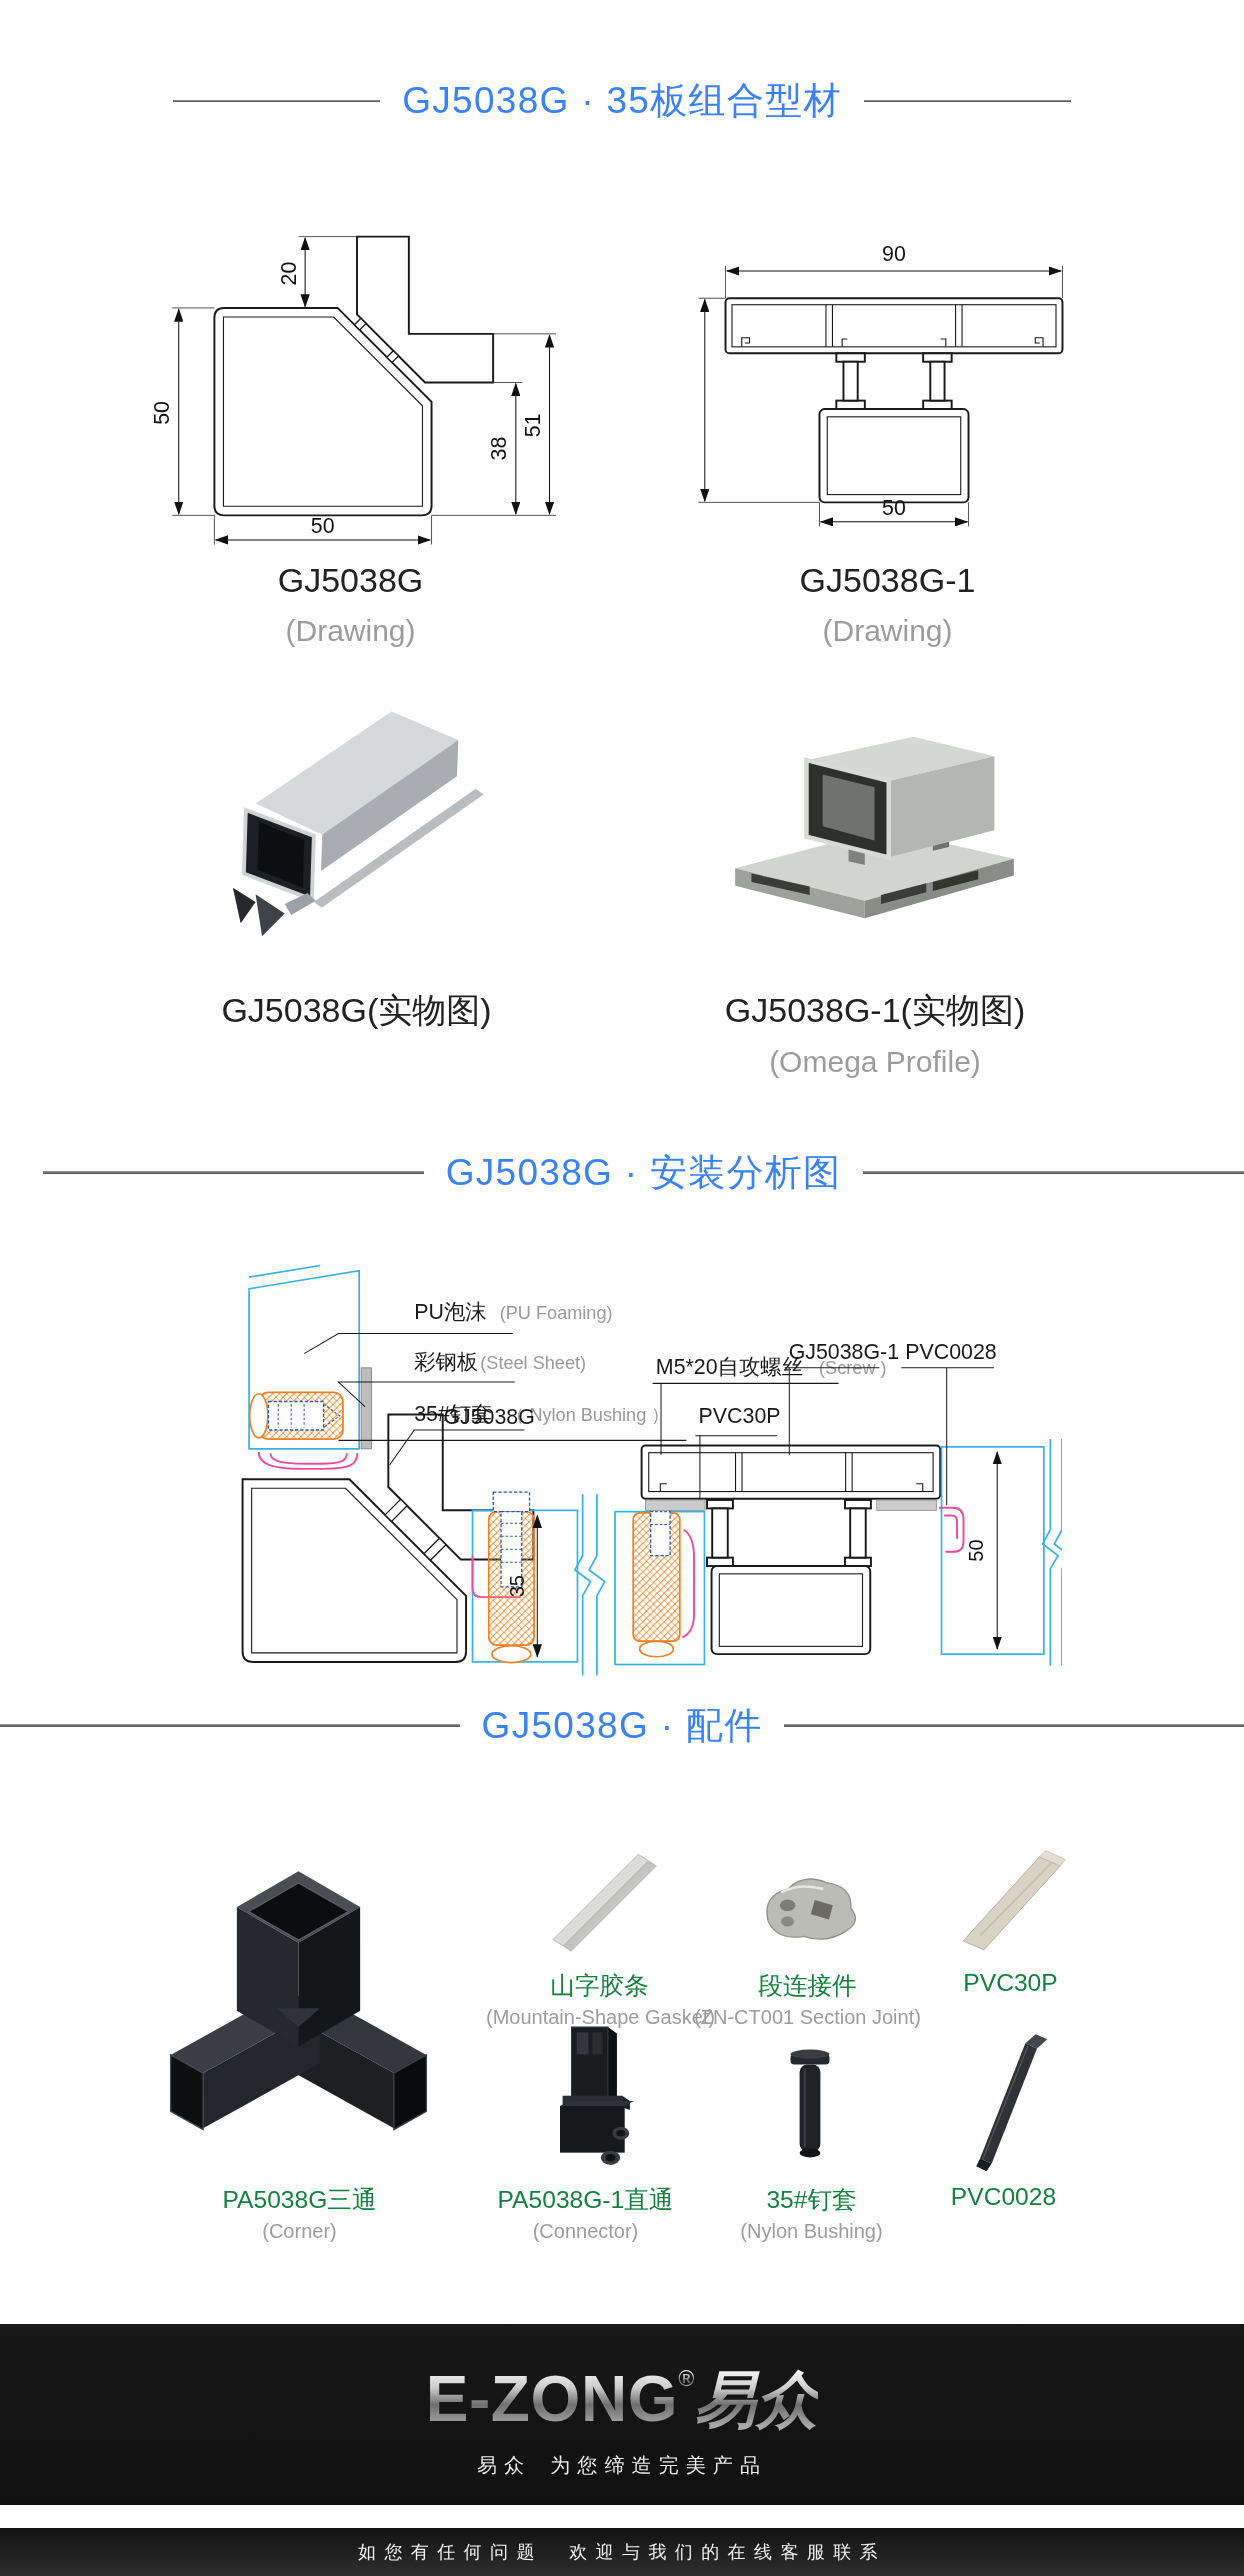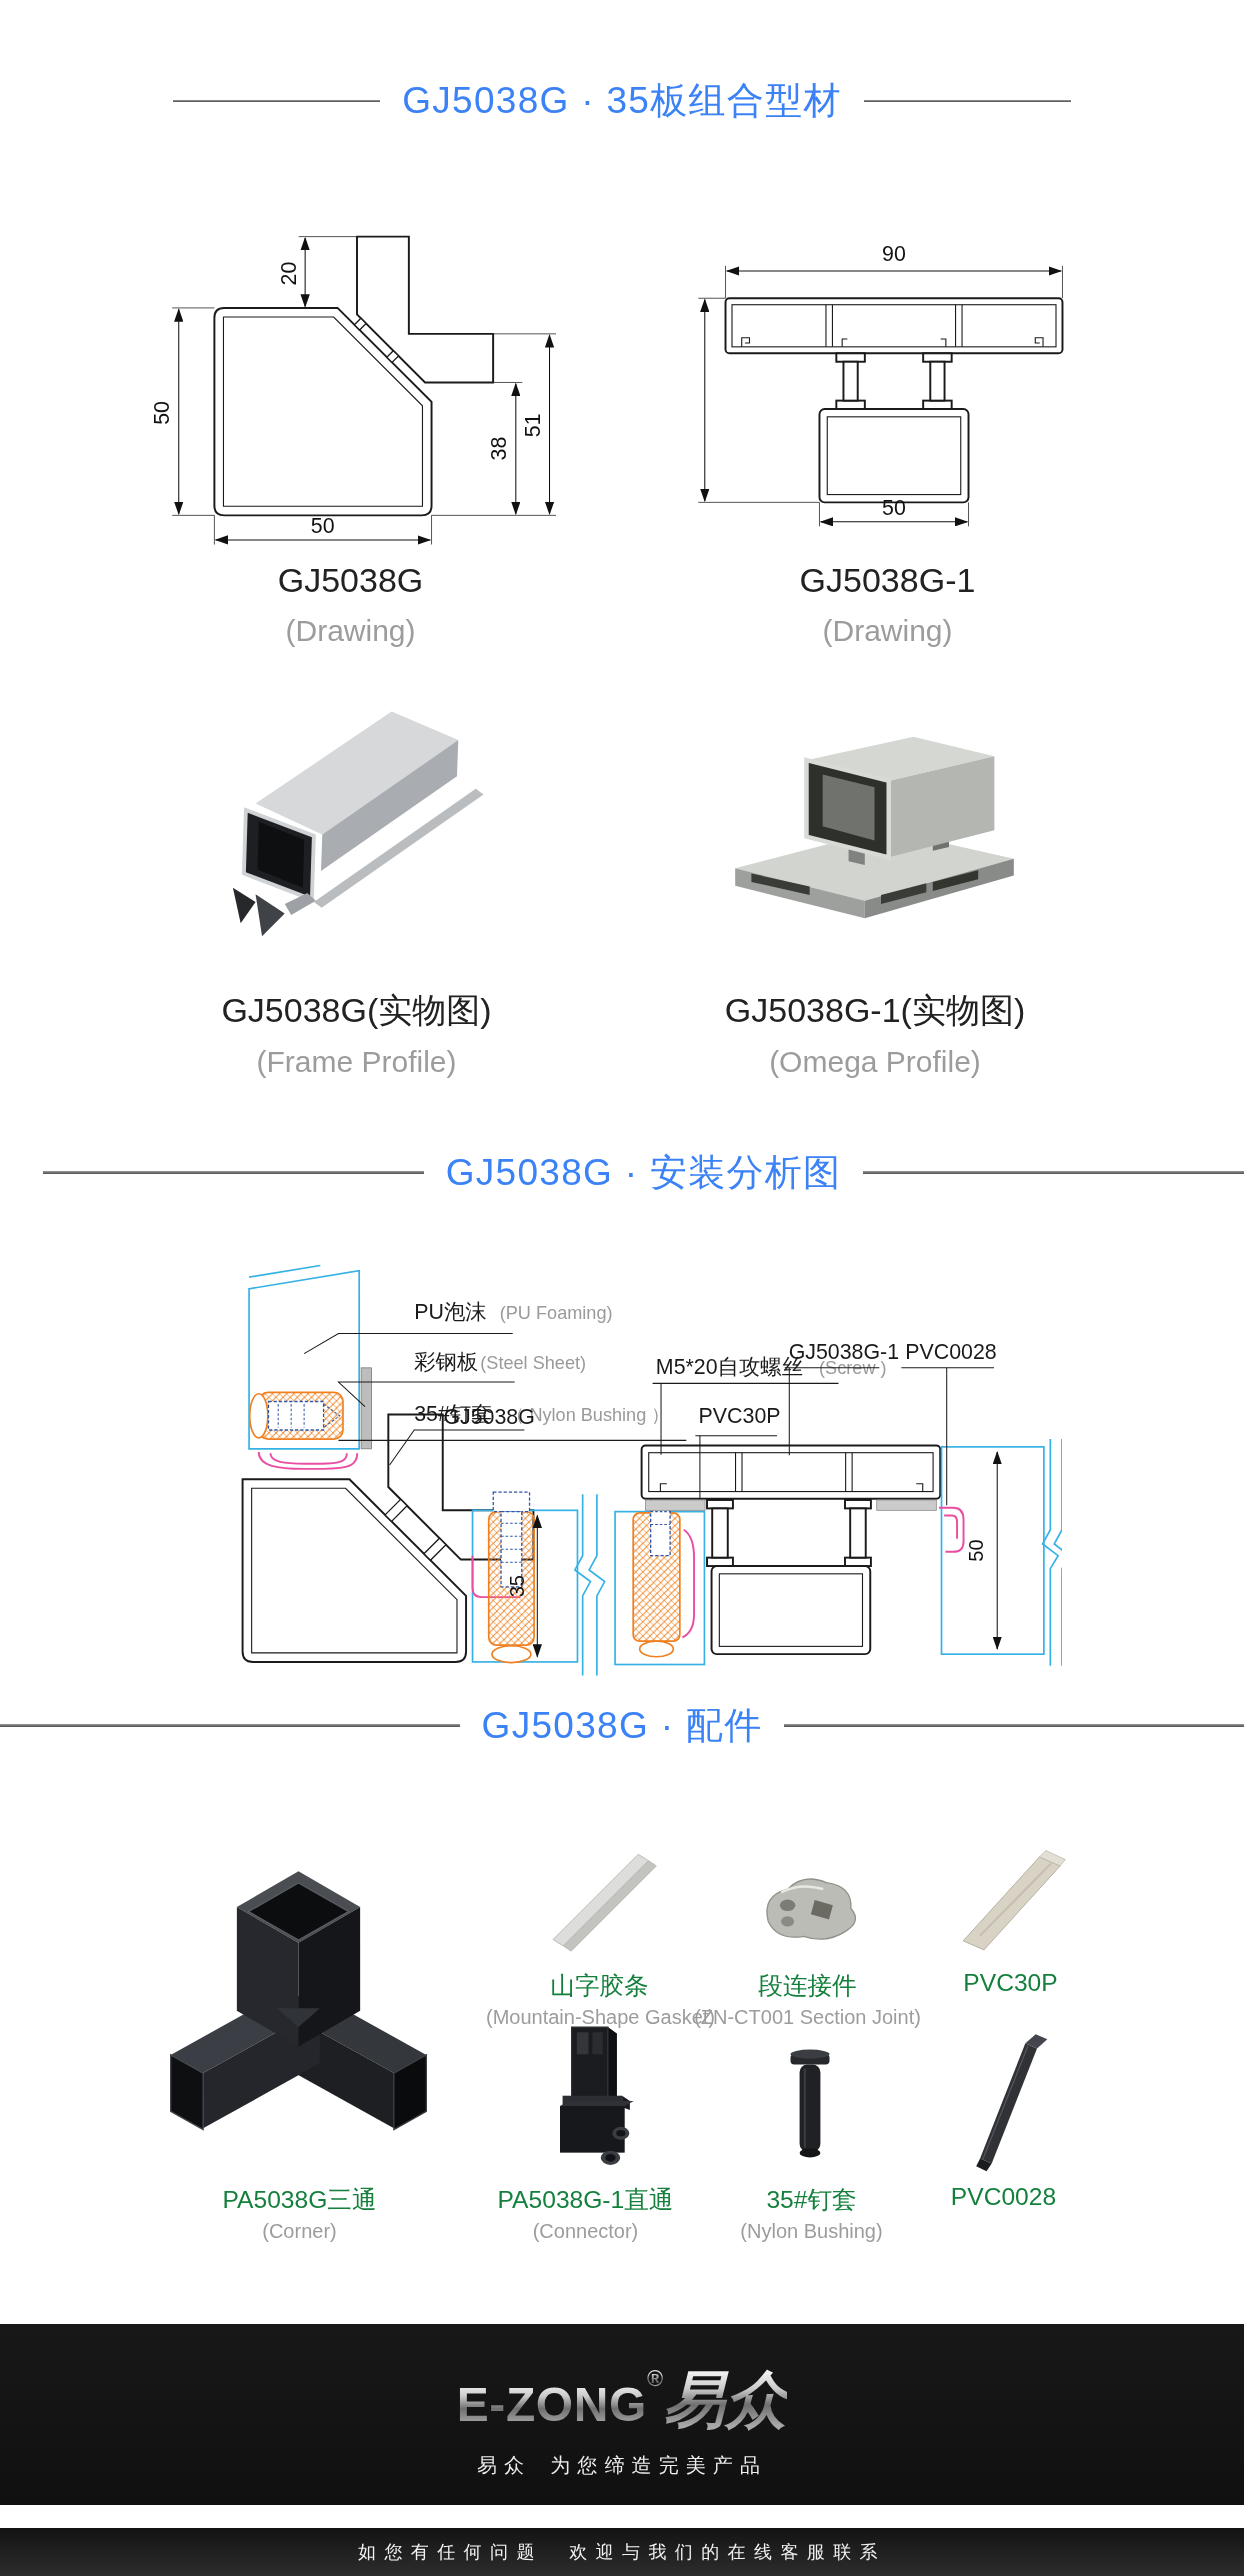--- a/index.html
+++ b/index.html
@@ -169,21 +169,20 @@
     <polygon points="330,276 400,258 400,272 330,290" fill="#33352f"></polygon>
     <polygon points="200,225 225,231 225,250 200,244" fill="#7f827e"></polygon>
     <polygon points="330,208 355,202 355,222 330,228" fill="#6f726e"></polygon>
     <polygon points="135,88 300,52 425,82 262,120" fill="#d5d7d2"></polygon>
     <polygon points="262,120 425,82 425,196 262,238" fill="#b3b6b1"></polygon>
     <polygon points="135,88 262,120 262,238 135,206" fill="#2e302c" stroke="#d8dad6" stroke-width="7"></polygon>
     <polygon points="160,110 240,130 240,212 160,190" fill="#6f726d"></polygon>
   </svg>
 
   <div class="abs ctr big-label" style="left:149px;top:988px;width:415px;">GJ5038G(实物图)</div>
-  <div class="abs ctr sub-label" style="left:149px;top:1045px;width:415px;">(Frame Profile)</div>
   <div class="abs ctr big-label" style="left:674px;top:988px;width:402px;">GJ5038G-1(实物图)</div>
   <div class="abs ctr sub-label" style="left:674px;top:1045px;width:402px;">(Omega Profile)</div>
 
   <div class="abs sec-title" style="left:0;right:0;top:1135px;height:75px;padding-left:43px;">
     <div class="tline long"></div>
     <div class="txt">GJ5038G · 安装分析图</div>
     <div class="tline long"></div>
   </div>
 
   <svg class="abs" style="left:194px;top:1251px;" width="868" height="428" viewBox="0 0 1340 660">
@@ -393,21 +392,21 @@
   <div class="abs ctr acc-cn" style="left:170px;top:2183px;width:259px;">PA5038G三通</div>
   <div class="abs ctr acc-en" style="left:170px;top:2220px;width:259px;">(Corner)</div>
   <div class="abs ctr acc-cn" style="left:456px;top:2183px;width:259px;">PA5038G-1直通</div>
   <div class="abs ctr acc-en" style="left:456px;top:2220px;width:259px;">(Connector)</div>
   <div class="abs ctr acc-cn" style="left:682px;top:2183px;width:259px;">35#钉套</div>
   <div class="abs ctr acc-en" style="left:682px;top:2220px;width:259px;">(Nylon Bushing)</div>
   <div class="abs ctr acc-cn" style="left:874px;top:2183px;width:259px;">PVC0028</div>
 
   <div class="abs" id="footer-main" style="left:0;right:0;top:2324px;height:181px;">
     <div class="abs ctr" id="logo-row" style="left:0;right:0;top:34px;">
-      <span class="logo-metal" style="font-size:48px;letter-spacing:0.6px;">E-ZONG</span><span class="logo-metal" style="font-size:22px;vertical-align:35px;">®</span><span class="logo-metal" style="font-size:62px;font-weight:bold;font-style:italic;">易众</span>
+      <span class="logo-metal" style="font-size:64px;letter-spacing:0.6px;">E-ZONG</span><span class="logo-metal" style="font-size:22px;vertical-align:35px;">®</span><span class="logo-metal" style="font-size:62px;font-weight:bold;font-style:italic;">易众</span>
     </div>
     <div class="abs ctr" id="footer-tagline" style="left:0;right:0;top:128px;">易众 为您缔造完美产品</div>
   </div>
   <div class="abs" id="footer-bar" style="left:0;right:0;top:2528px;height:48px;">
     <div class="txt">如您有任何问题　欢迎与我们的在线客服联系</div>
   </div>
 
 </div>
 
 

